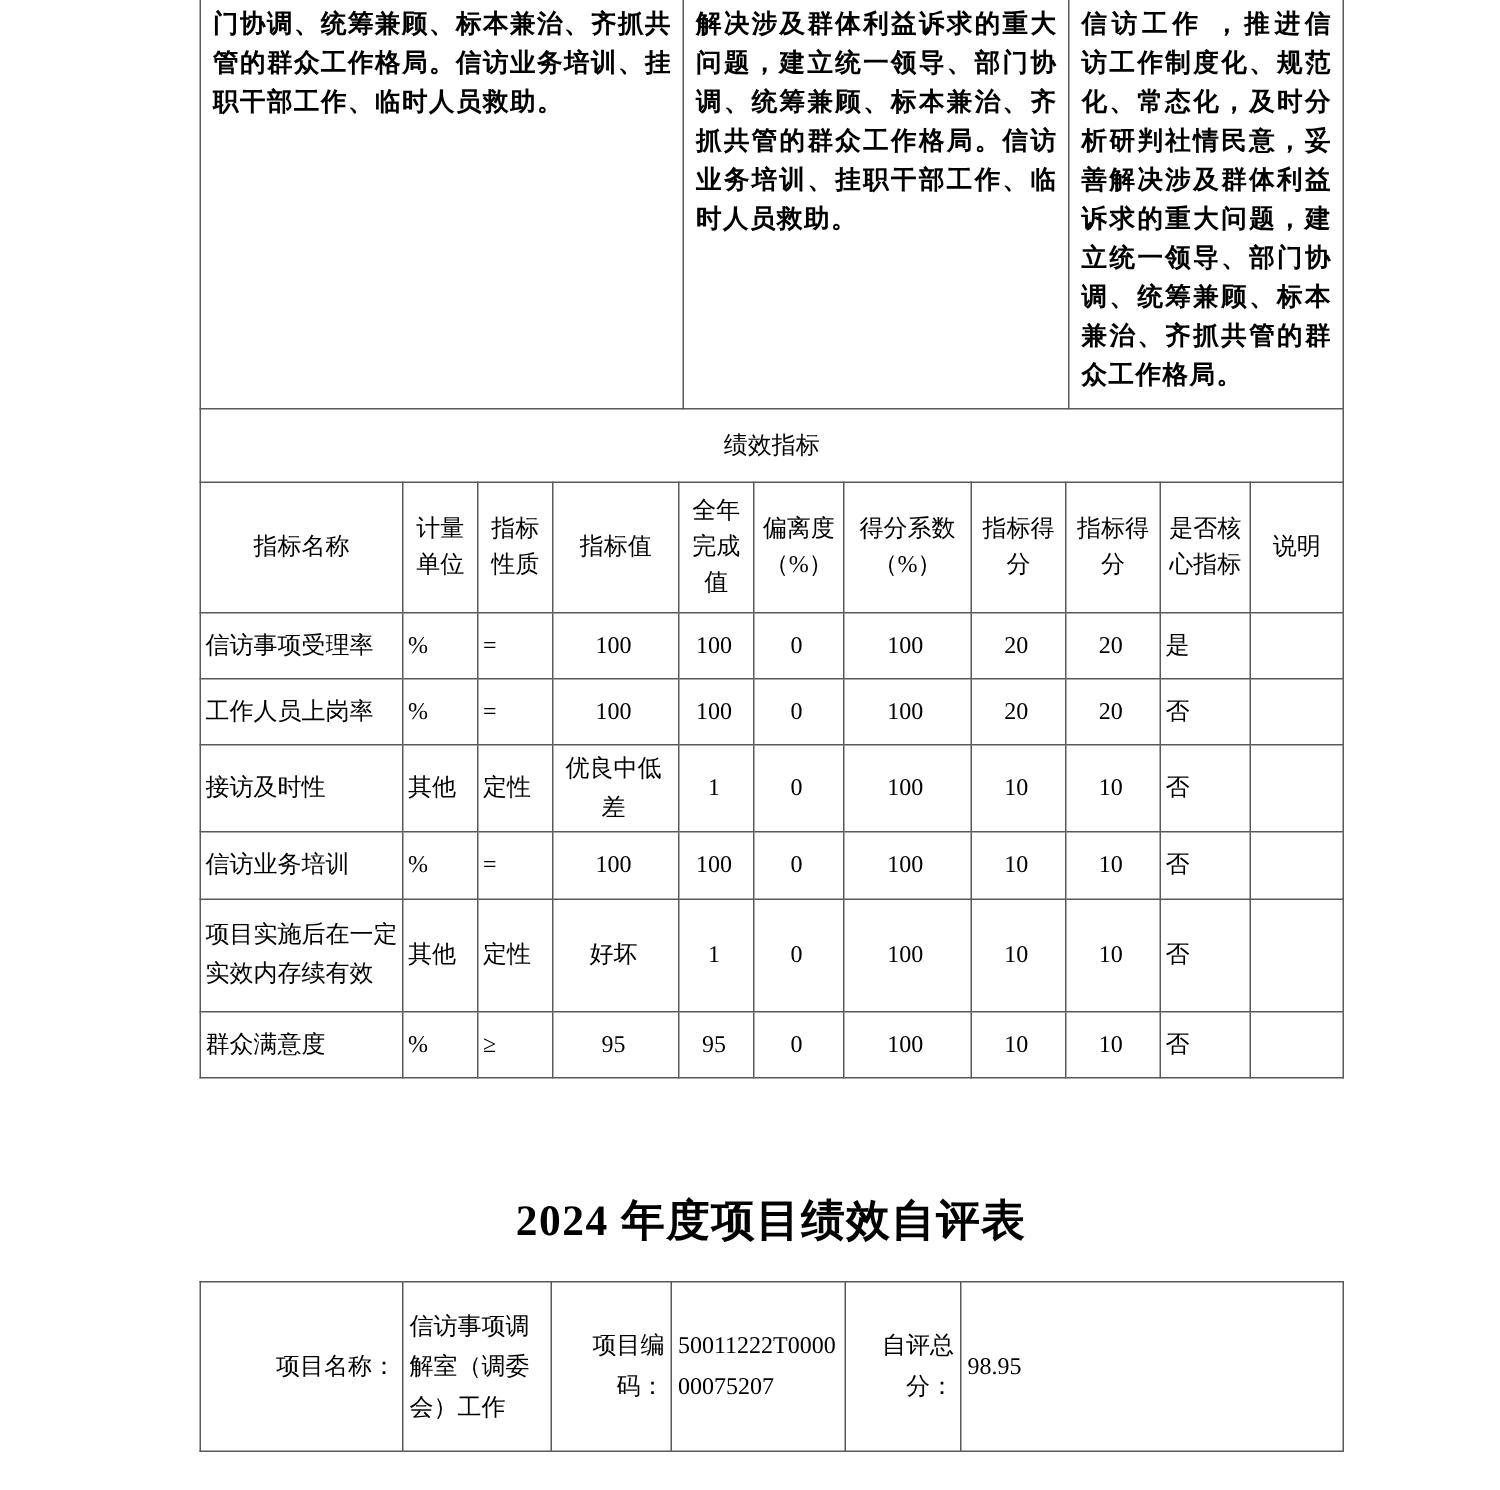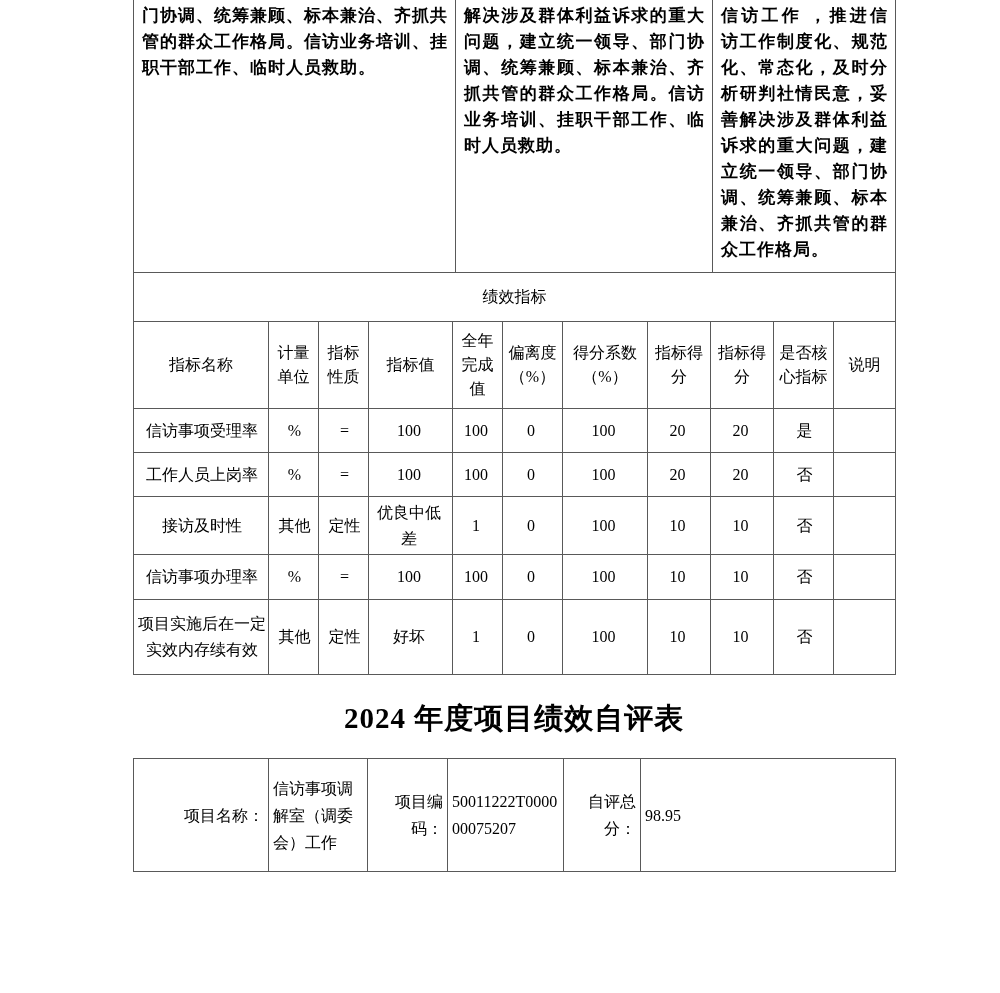--- a/index.html
+++ b/index.html
@@ -28,26 +28,26 @@
     letter-spacing: 1px;
     padding: 3px 7px 3px 8px;
     height: 266px;
     font-weight: bold;
   }
 
   
   .t2 tr.banner td { border-top: none; height: 46px; text-align: center; vertical-align: middle; }
   .t2 tr.head td { height: 86px; text-align: center; vertical-align: middle; line-height: 24px; padding: 0 2px; }
   .t2 tr.r td { vertical-align: middle; line-height: 26px; }
-  .t2 td.L { text-align: center;  padding-left: 3px;  padding-right: 1px; }
+  .t2 td.L { text-align: left;  padding-left: 3px;  padding-right: 1px; }
   .t2 td.R { text-align: center; padding-right: 4px; padding-left: 1px; }
 
   
   .title {
-    margin-top: 24px;
+    margin-top: 76px;
     text-align: center;
     font-weight: bold;
     font-size: 29px;
     letter-spacing: 1px;
     line-height: 38px;
   }
 
   
   .t3 { margin-top: 21px; }
   .t3 td { vertical-align: middle; line-height: 27px; height: 110px; }
@@ -138,38 +138,51 @@
       <td class="R">优良中低差</td>
       <td class="R">1</td>
       <td class="R">0</td>
       <td class="R">100</td>
       <td class="R">10</td>
       <td class="R">10</td>
       <td class="L">否</td>
       <td class="L"></td>
     </tr>
     <tr class="r" style="height:45px">
-      <td class="L">信访事项办理率</td>
+      <td class="L">信访业务培训</td>
       <td class="L">%</td>
       <td class="L">=</td>
       <td class="R">100</td>
       <td class="R">100</td>
       <td class="R">0</td>
       <td class="R">100</td>
       <td class="R">10</td>
       <td class="R">10</td>
       <td class="L">否</td>
       <td class="L"></td>
     </tr>
     <tr class="r" style="height:75px">
       <td class="L">项目实施后在一定实效内存续有效</td>
       <td class="L">其他</td>
       <td class="L">定性</td>
       <td class="R">好坏</td>
       <td class="R">1</td>
+      <td class="R">0</td>
+      <td class="R">100</td>
+      <td class="R">10</td>
+      <td class="R">10</td>
+      <td class="L">否</td>
+      <td class="L"></td>
+    </tr>
+    <tr class="r" style="height:44px">
+      <td class="L">群众满意度</td>
+      <td class="L">%</td>
+      <td class="L">≥</td>
+      <td class="R">95</td>
+      <td class="R">95</td>
       <td class="R">0</td>
       <td class="R">100</td>
       <td class="R">10</td>
       <td class="R">10</td>
       <td class="L">否</td>
       <td class="L"></td>
     </tr>
   </tbody>
     </table>
 

